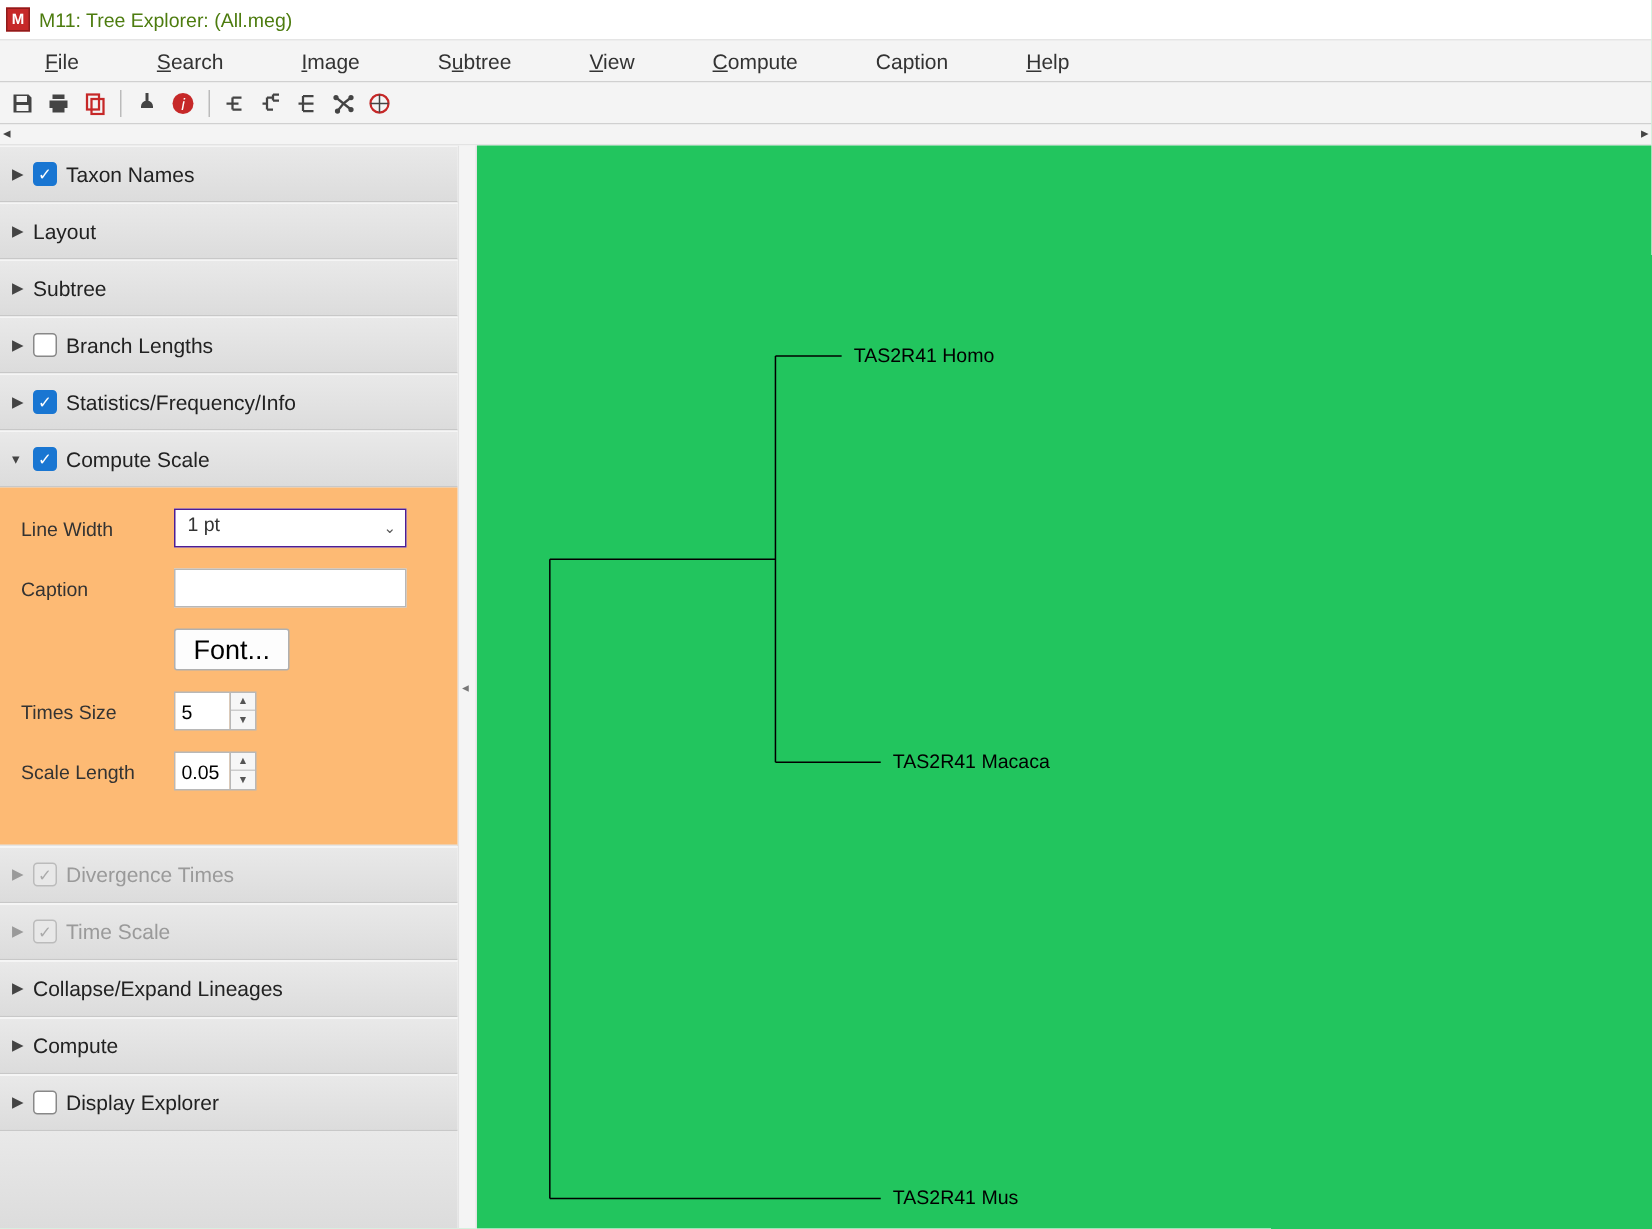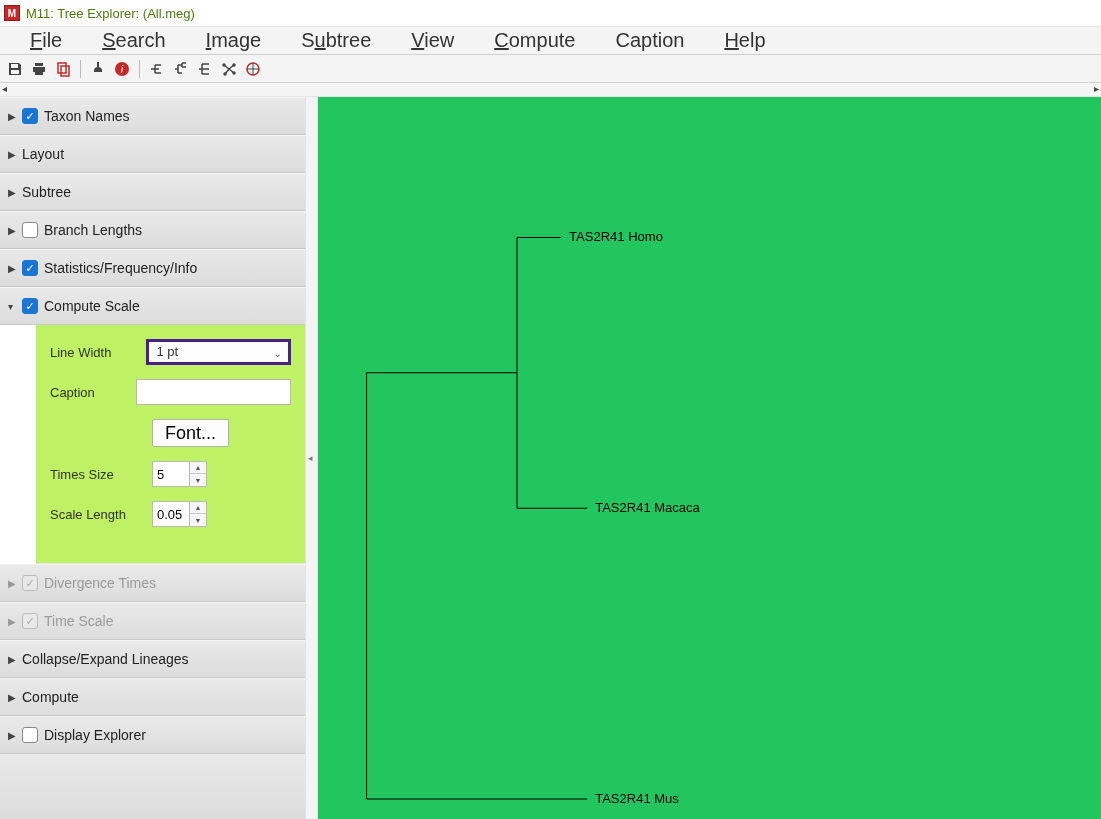--- a/index.html
+++ b/index.html
@@ -4,21 +4,21 @@
 <style>
   * { box-sizing: border-box; font-family: "Segoe UI", Tahoma, sans-serif; }
   html, body { margin:0; padding:0; width:1101px; height:819px; overflow:hidden; background:#fff; }
 
   
   .titlebar { height:26px; background:#fff; display:flex; align-items:center; padding:2px 4px; font-size:13px; }
   .titlebar .app-icon { width:16px; height:16px; background:#c62828; display:inline-flex; align-items:center; justify-content:center; color:#fff; font-size:10px; font-weight:bold; margin-right:6px; border:1px solid #8e1b1b; }
   .titlebar .title-text { color:#4d7c0f; }
 
   
-  .menubar { height:29px; background:#f4f4f4; border-top:1px solid #e5e5e5; border-bottom:1px solid #d0d0d0; display:flex; align-items:center; padding:0 10px; font-size:20px; color:#333; gap:0; }
+  .menubar { height:29px; background:#f4f4f4; border-top:1px solid #e5e5e5; border-bottom:1px solid #d0d0d0; display:flex; align-items:center; padding:0 10px; font-size:14px; color:#333; gap:12px; }
   .menubar .menu-item { padding:4px 20px; cursor:default; }
   .menubar .menu-item u { text-decoration:underline; }
 
   
   .toolbar { height:28px; background:#f4f4f4; border-bottom:1px solid #d0d0d0; display:flex; align-items:center; padding:0 6px; gap:6px; }
   .toolbar .tb-btn { width:18px; height:18px; display:inline-flex; align-items:center; justify-content:center; color:#555; cursor:default; }
   .toolbar .sep { width:1px; height:18px; background:#bbb; margin:0 2px; }
   .toolbar svg { display:block; }
 
   
@@ -35,25 +35,25 @@
   .panel-header { height:38px; background:linear-gradient(#e9e9e9,#dcdcdc); border-top:1px solid #f5f5f5; border-bottom:1px solid #c8c8c8; display:flex; align-items:center; padding:0 8px; font-size:14px; color:#222; gap:6px; cursor:default; }
   .panel-header.disabled { color:#9a9a9a; }
   .arrow { width:8px; display:inline-block; font-size:10px; color:#444; }
   .panel-header.disabled .arrow { color:#9a9a9a; }
   .chk { width:16px; height:16px; border:1px solid #888; border-radius:3px; background:#fff; display:inline-flex; align-items:center; justify-content:center; font-size:11px; color:#fff; }
   .chk.checked { background:#1976d2; border-color:#1976d2; }
   .chk.disabled { background:#e8e8e8; border-color:#bbb; color:#bbb; }
   .chk.checked::after, .chk.disabled.checked::after { content:"✓"; }
   .chk.disabled.checked { color:#aaa; }
 
-  .panel-body { padding:14px 14px 22px 14px; font-size:13px; color:#333; background:#bef264; border-bottom:1px solid #e4e4e4;margin-left:36px; }
+  .panel-body { padding:14px 14px 22px 14px; font-size:13px; color:#333; background:#fdba74; border-bottom:1px solid #e4e4e4; }
   .form-row { display:flex; align-items:center; margin-bottom:14px; gap:10px; }
   .form-row label { width:92px; }
   .txt-input { height:26px; border:1px solid #b8b8b8; background:#fff; padding:2px 6px; font-size:13px; }
-  .select-input { width:155px; height:26px; border:3px solid #4c1d95; background:#fff; padding:2px 6px 2px 8px; font-size:13px; position:relative; }
+  .select-input { width:155px; height:26px; border:1px solid #4c1d95; background:#fff; padding:2px 6px 2px 8px; font-size:13px; position:relative; }
   .select-input .caret { position:absolute; right:6px; top:6px; font-size:10px; color:#555; }
   .font-btn { height:28px; padding:3px 12px; border:1px solid #b0b0b0; background:#fdfdfd; border-radius:2px; font-size:18px; cursor:default; }
   .spin-wrap { display:inline-flex; border:1px solid #b8b8b8; height:26px; }
   .spin-wrap input { border:none; width:36px; padding:2px 4px; font-size:13px; outline:none; }
   .spin-btns { display:flex; flex-direction:column; border-left:1px solid #b8b8b8; }
   .spin-btns div { width:16px; height:12px; font-size:7px; display:flex; align-items:center; justify-content:center; color:#555; background:#f6f6f6; cursor:default; }
   .spin-btns div:first-child { border-bottom:1px solid #ccc; }
 
   .bottom-filler { flex:1; background:linear-gradient(#e9e9e9,#dcdcdc); }
 

